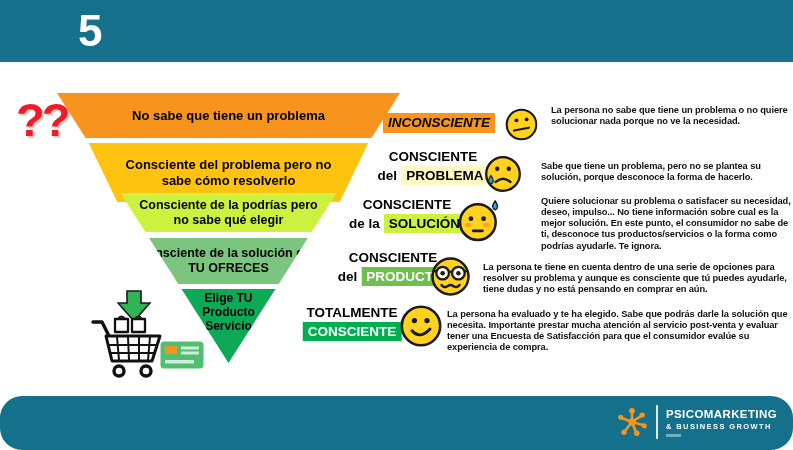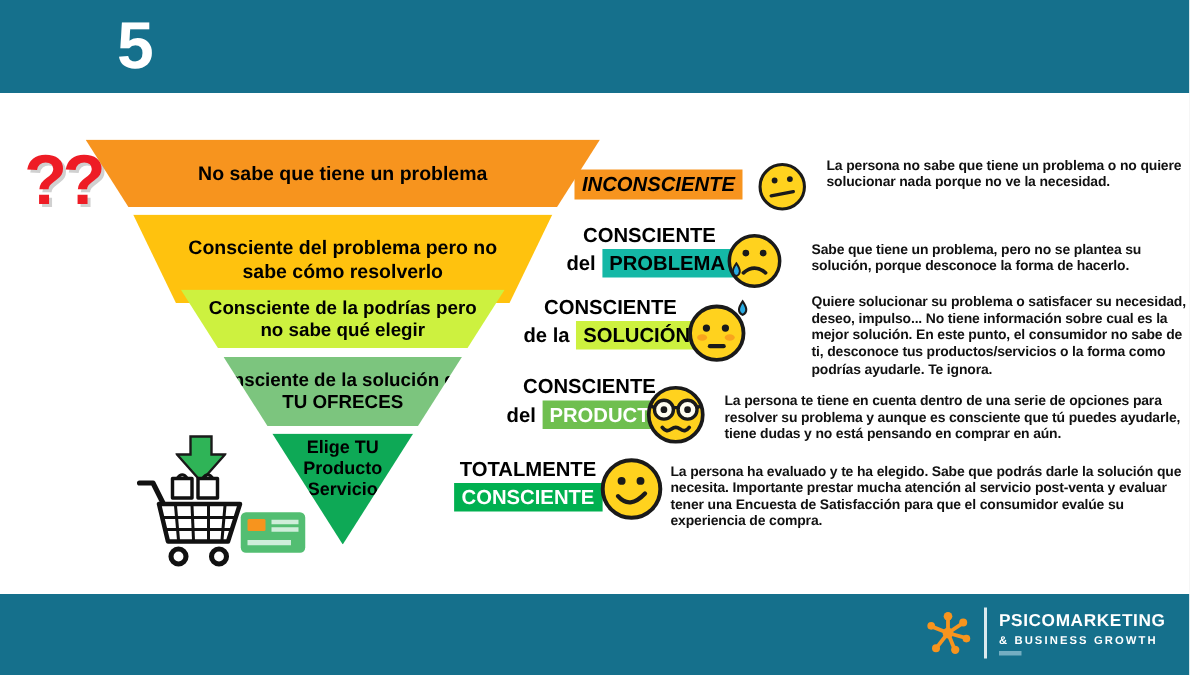--- a/index.html
+++ b/index.html
@@ -5,21 +5,21 @@
   * { margin:0; padding:0; box-sizing:border-box; }
   body { background:#e8e8e8; font-family:"Liberation Sans", sans-serif; }
   .slide { position:relative; width:793px; height:450px; background:#ffffff; overflow:hidden; font-family:"Liberation Sans", sans-serif; }
 
   
   .top-bar { position:absolute; left:0; top:0; width:793px; height:62px; background:#15708C; display:flex; align-items:center; }
   .title { margin-left:78px; display:flex; align-items:baseline; gap:9px; color:#ffffff; font-weight:bold; white-space:nowrap; }
   .title-number { font-size:44px; line-height:1; }
   .title-text { font-size:24.5px; letter-spacing:.2px; }
 
-  .bottom-bar { position:absolute; left:0; top:396px; width:793px; height:54px; background:#15708C; }
+  .bottom-bar { position:absolute; left:0; top:396px; width:793px; height:54px; background:#15708C;border-radius:22px; }
   .logo { position:absolute; right:16px; top:9px; display:flex; align-items:center; gap:8px; }
   .logo-divider { width:1.5px; height:34px; background:#ffffff; opacity:.85; }
   .logo-textcol { display:flex; flex-direction:column; gap:2px; }
   .logo-brand { color:#ffffff; font-weight:bold; font-size:11.5px; letter-spacing:.4px; }
   .logo-sub { color:#ffffff; font-weight:bold; font-size:7.5px; letter-spacing:1.4px; }
   .logo-smallprint { width:15px; height:3px; background:#9cc9d8; opacity:.7; margin-top:1px; }
 
   
   .qmarks { position:absolute; left:16px; top:92px; font-size:47px; font-weight:bold; color:#EE1C25; letter-spacing:-3px; text-shadow:2px 2px 0 rgba(120,120,120,.35); }
 
@@ -121,21 +121,21 @@
     <line x1="12" y1="26.5" x2="28" y2="23.5" stroke="#1a1a1a" stroke-width="2.4" stroke-linecap="round"></line>
   </svg>
   <div class="desc" style="left:551px; top:105px; width:237px;">La persona no sabe que tiene un problema o no quiere solucionar nada porque no ve la necesidad.</div>
 
   <div class="label" style="left:433px; top:148px;">
     <div class="label-line">
         <span>CONSCIENTE</span>
       </div>
     <div class="label-line">
       <span>del</span>
-      <span class="hl" style="background:#14b8a6;color:#000000">PROBLEMA</span>
+      <span class="hl" style="background:#fef9c3;color:#000000">PROBLEMA</span>
     </div>
   </div>
   <svg class="abs" style="left:482px; top:153px;" width="42" height="42" viewBox="0 0 40 40">
     <circle cx="20" cy="20" r="16" fill="#FFD21E" stroke="#1a1a1a" stroke-width="2.2"></circle>
     <circle cx="14.5" cy="15" r="2.1" fill="#1a1a1a"></circle>
     <circle cx="25.5" cy="15" r="2.1" fill="#1a1a1a"></circle>
     <path d="M13 27.5 Q20 21.5 27 27.5" fill="none" stroke="#1a1a1a" stroke-width="2.4" stroke-linecap="round"></path>
     <path d="M8.5 21.5 C11.2 25.3 11.6 28.1 8.5 29.6 C5.4 28.1 5.8 25.3 8.5 21.5 Z" fill="#29ABE2" stroke="#1a1a1a" stroke-width="1.2"></path>
   </svg>
   <div class="desc" style="left:541px; top:161px; width:254px;">Sabe que tiene un problema, pero no se plantea su solución, porque desconoce la forma de hacerlo.</div>

